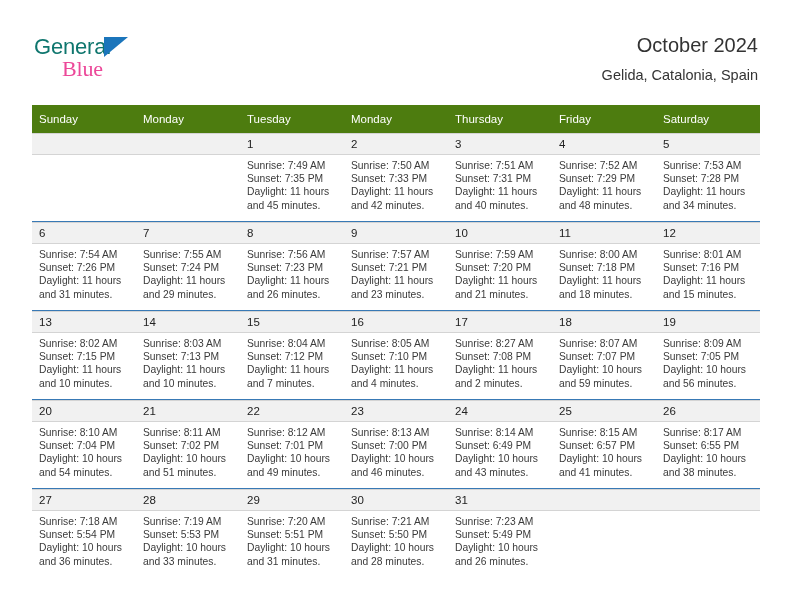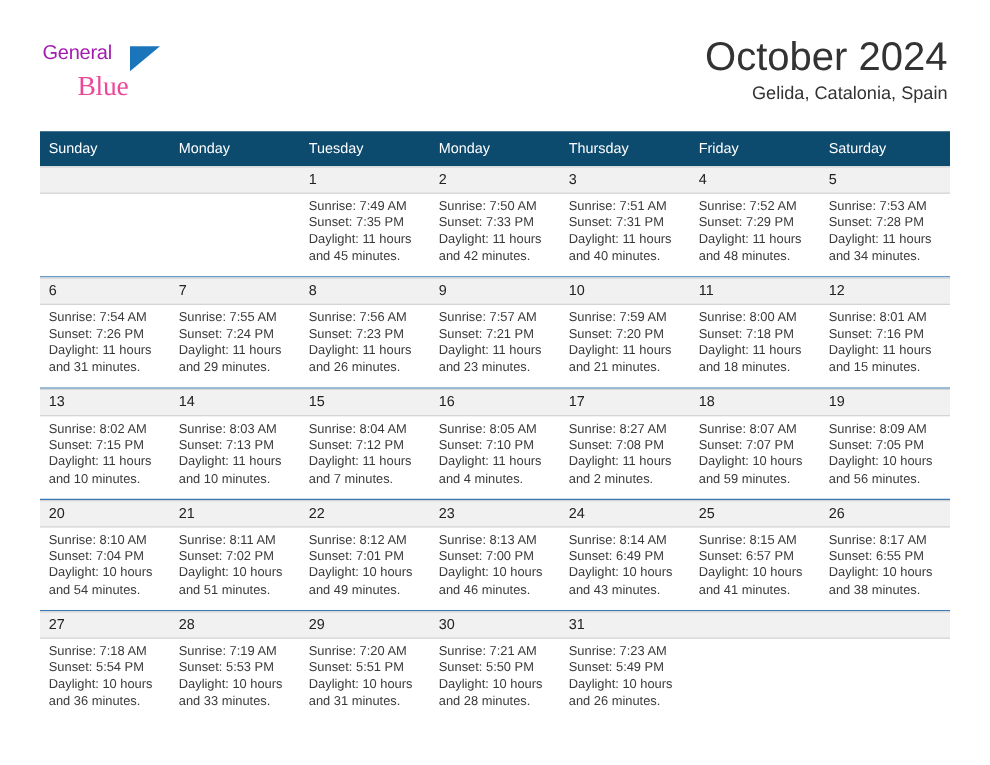--- a/index.html
+++ b/index.html
@@ -33,23 +33,23 @@
     position: absolute;
     left: 0;
     top: 6px;
     width: 200px;
     height: 56px;
   }
   .brand-general {
     position: absolute;
     left: 0;
     top: 0;
-    font-size: 16px;
+    font-size: 22px;
     letter-spacing: -0.2px;
-    color: #a21caf;
+    color: #0f766e;
     font-family: "Liberation Sans", sans-serif;
   }
   .brand-triangle {
     position: absolute;
     left: 70px;
     top: 3px;
     width: 0;
     height: 0;
     border-top: 20px solid #1b75bb;
     border-right: 24px solid transparent;
@@ -63,21 +63,21 @@
     color: #ec4899;
     font-family: Liberation Serif, serif;
   }
   .title-block {
     position: absolute;
     right: 0;
     top: 0;
     text-align: right;
   }
   .cal-title {
-    font-size: 32px;
+    font-size: 20px;
     color: #333333;
     line-height: 34px;
     white-space: nowrap;
   }
   .cal-subtitle {
     font-size: 14.5px;
     color: #333333;
     line-height: 22px;
     margin-top: 2px;
     white-space: nowrap;
@@ -87,21 +87,21 @@
   
   .calendar {
     position: absolute;
     left: 32px;
     top: 105px;
     width: 728px;
     border-collapse: collapse;
     table-layout: fixed;
   }
   .calendar th {
-    background: #0c4a6e;
+    background: #4d7c0f;
     color: #ffffff;
     font-size: 11.5px;
     font-weight: normal;
     text-align: left;
     padding: 5px 0 5px 7px;
     height: 18px;
     vertical-align: middle;
   }
   .calendar td {
     vertical-align: top;

